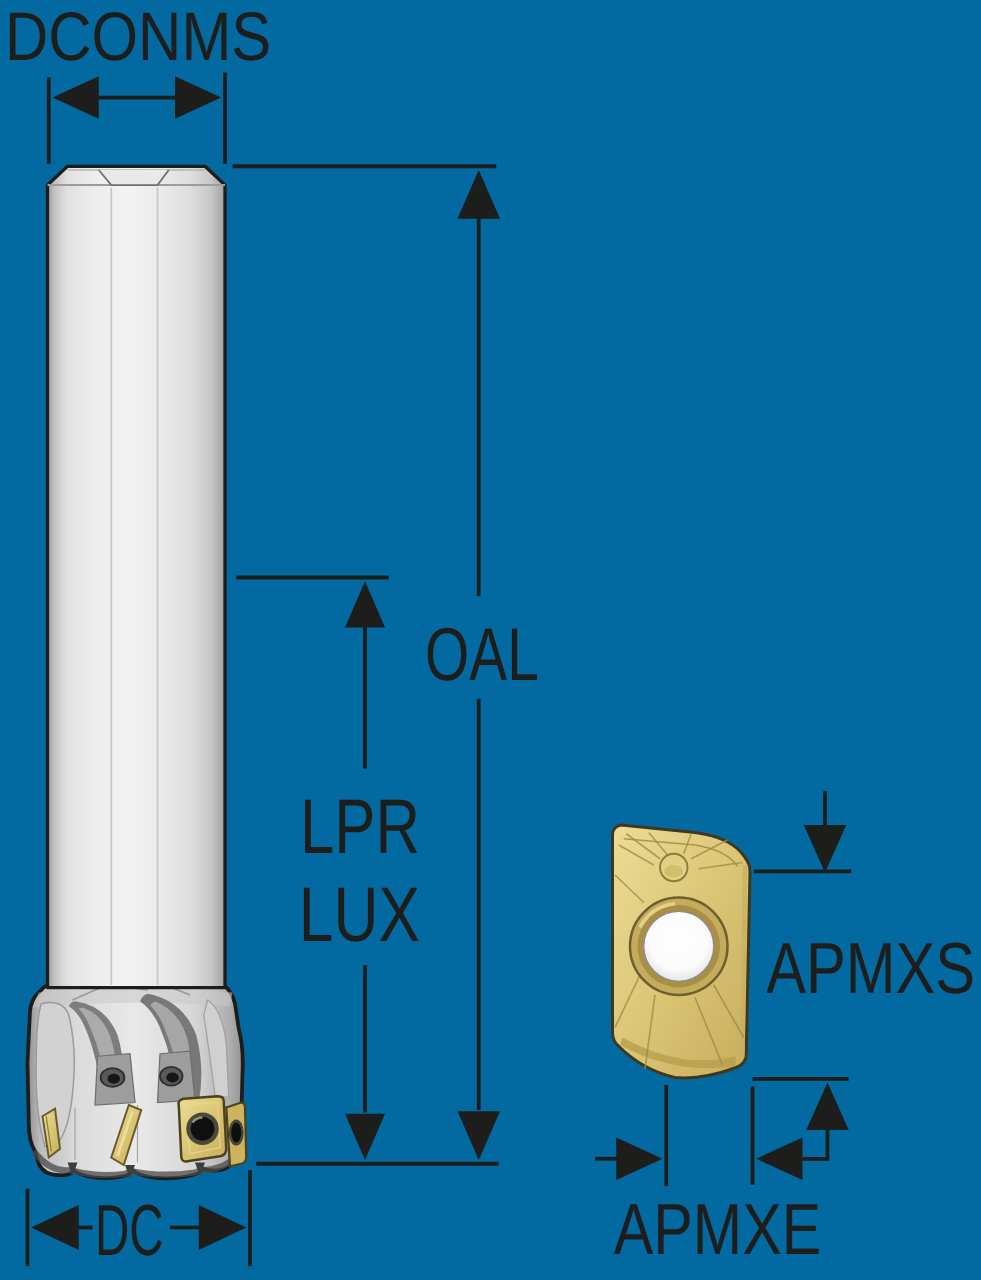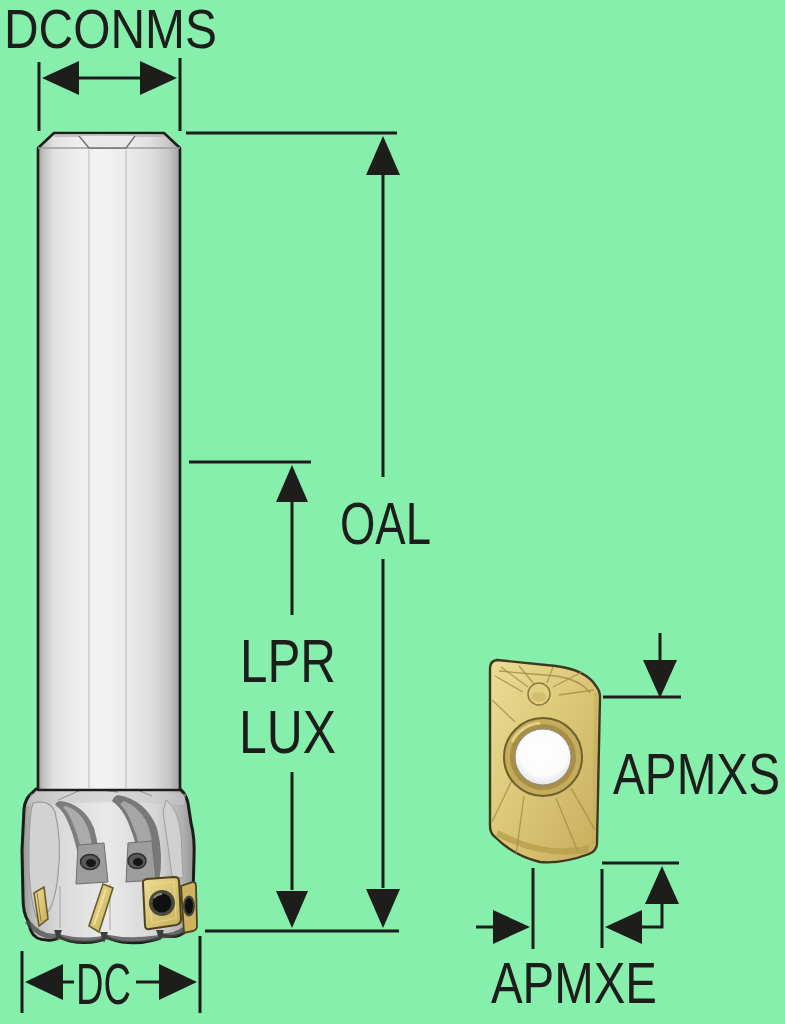--- a/index.html
+++ b/index.html
@@ -1,19 +1,19 @@
 <!DOCTYPE html>
 <html><head>
 <meta charset="utf-8">
 <style>
   html,body{margin:0;padding:0;background:#ffffff;}
   .canvas{
     position:relative;
     width:785px;height:1024px;
-    background:#86efac;
+    background:#0369a1;
     overflow:hidden;
     font-family:"Liberation Sans", sans-serif;
   }
   svg{display:block;}
   .dim-text{
     font-family:"Liberation Sans", sans-serif;
     fill:#1d1d1b;
     font-weight:400;
   }
 </style>

